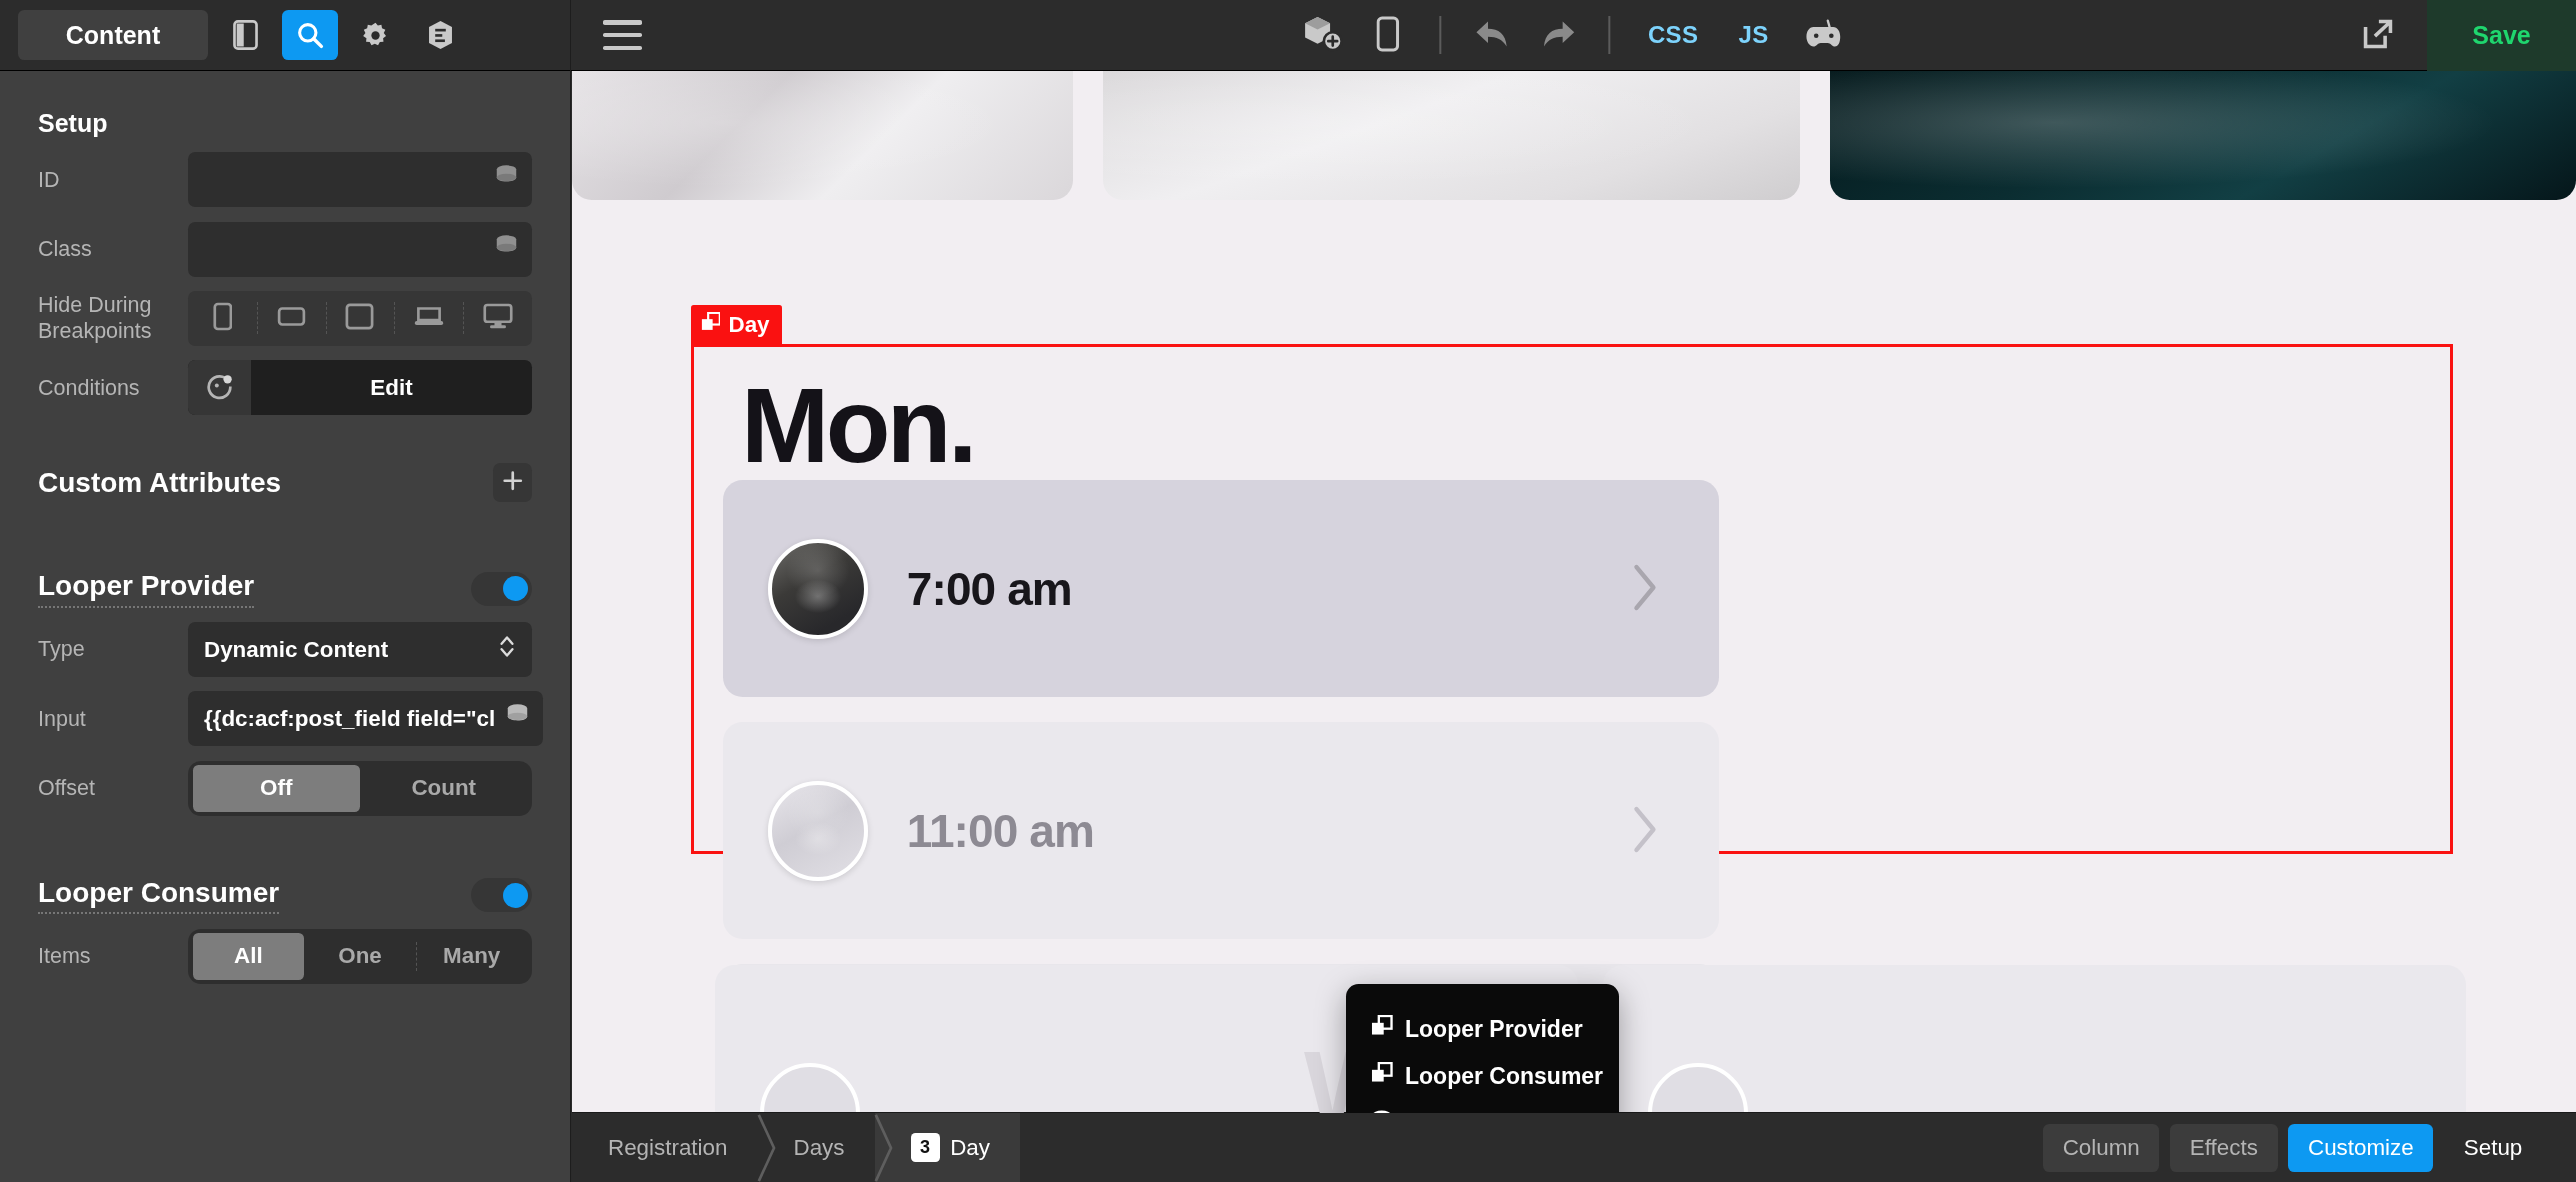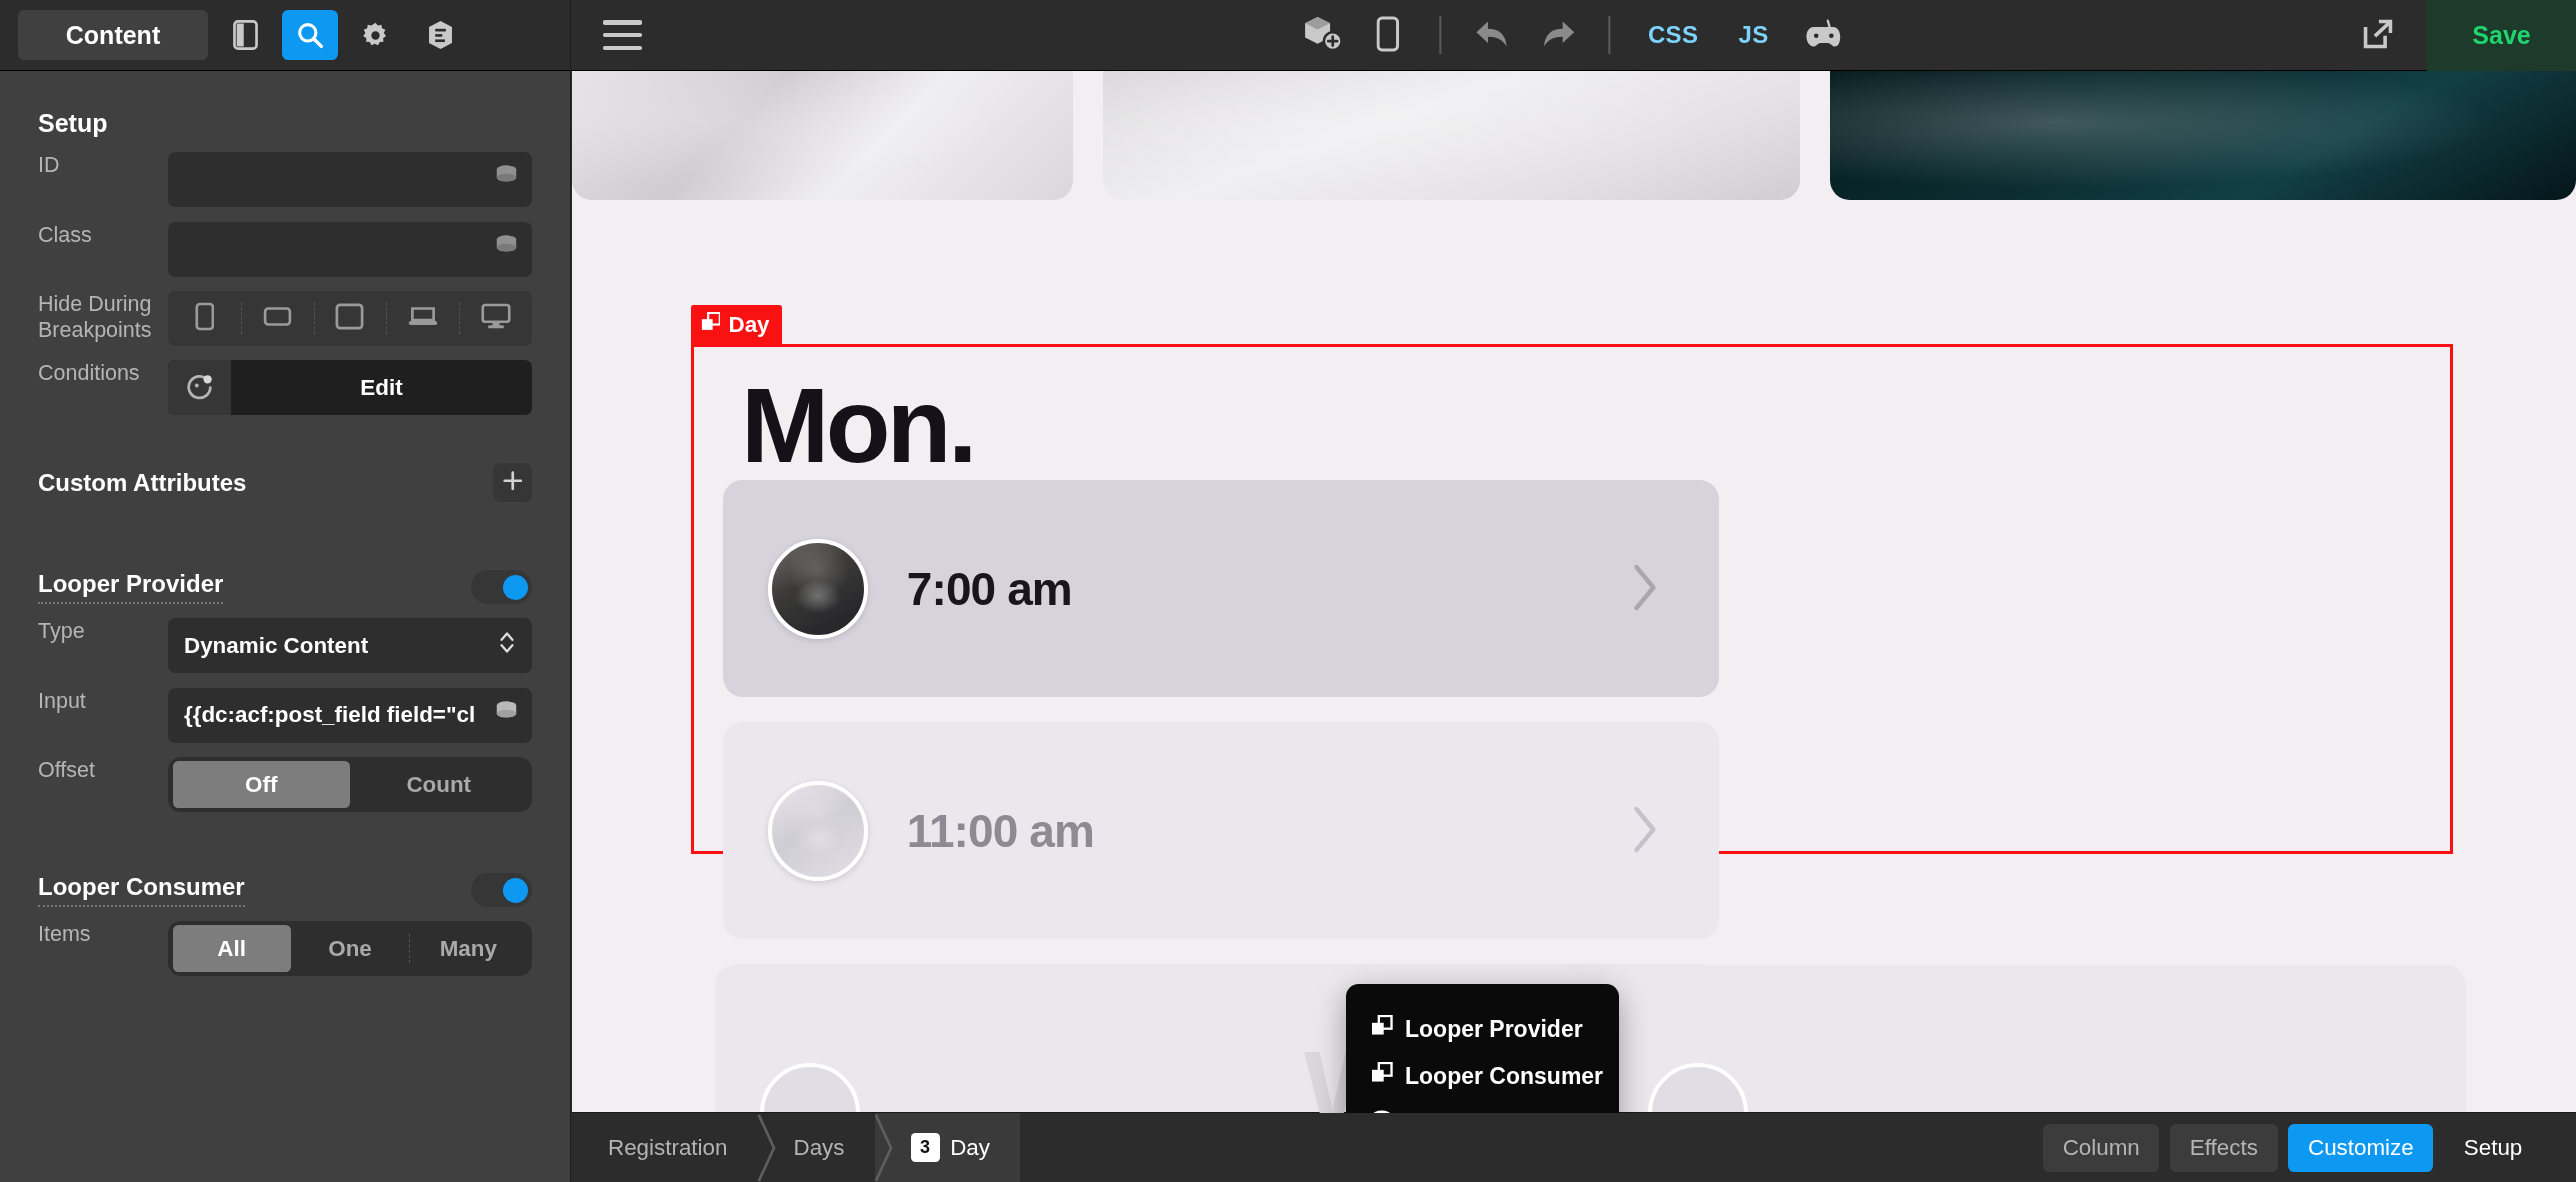--- a/index.html
+++ b/index.html
@@ -95,24 +95,25 @@
     width: 571px; height: 1112px;
     background: #404040;
     overflow: hidden;
     border-right: 1.8px solid #1d1d1d;
   }
   .side-title {
     color: #fff; font-size: 25px; font-weight: bold;
     padding: 38px 0 0 38px;
   }
   .row {
-    display: flex; 
+    display: flex; align-items: center;
     margin: 0 38px 0 38px;
     min-height: 55px;
     padding-top: 14.3px;
+    gap: 20px;
   }
   .row-label {
     width: 130px; flex-shrink: 0;
     color: #b5b5b5; font-size: 21.5px;
     line-height: 1.22;
   }
   .row-ctrl { flex: 1; }
   .input-box {
     height: 55px; background: #2e2e2e;
     border-radius: 7.2px;
@@ -162,21 +163,21 @@
     color: #fff; font-size: 22.4px; font-weight: bold;
     cursor: pointer;
   }
 
   .sec-head {
     display: flex; align-items: center; justify-content: space-between;
     margin: 0 38px;
     padding-top: 48px;
   }
   .sec-head h3 {
-    color: #fff; font-size: 24px; font-weight: bold;
+    color: #fff; font-size: 28px; font-weight: bold;
   }
   .sec-head h3.dotted {
     border-bottom: 2.7px dotted #777;
     padding-bottom: 3.6px;
   }
   .plus-box {
     width: 39px; height: 39px; background: #363636;
     border-radius: 7.2px;
     display: flex; align-items: center; justify-content: center;
     cursor: pointer;

